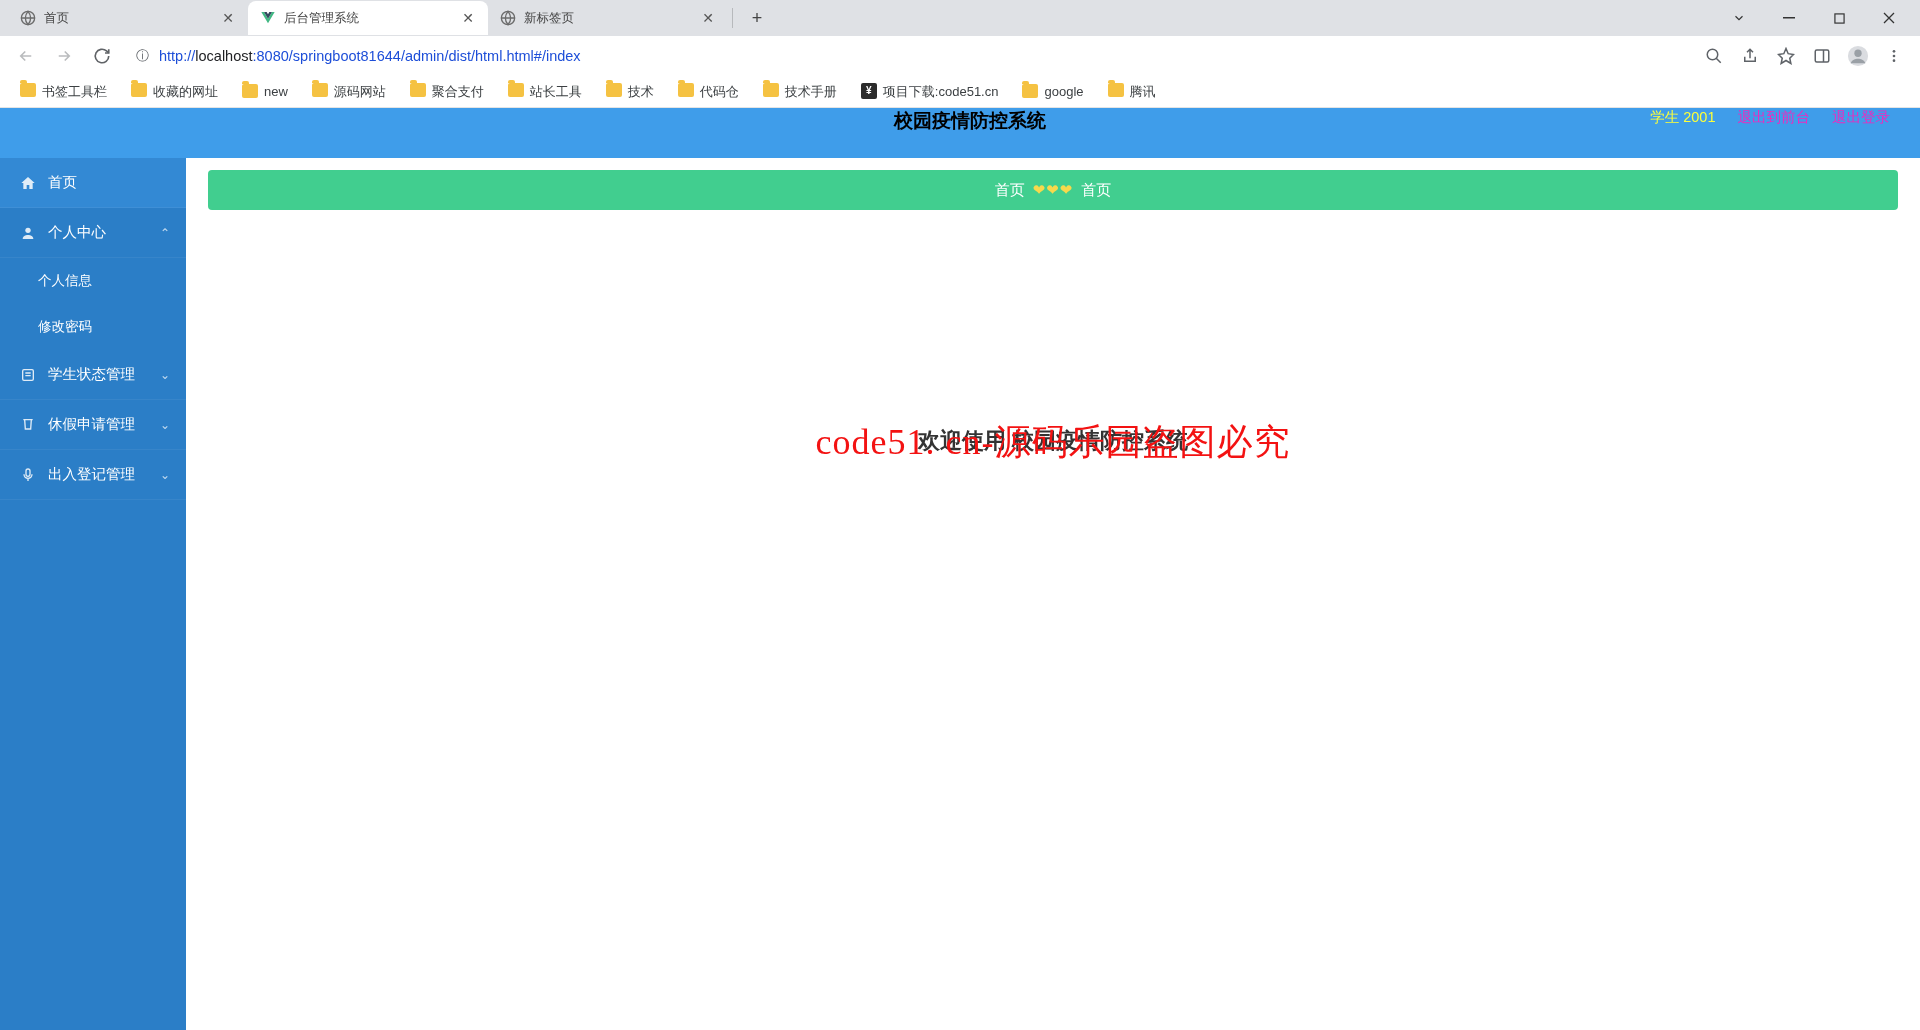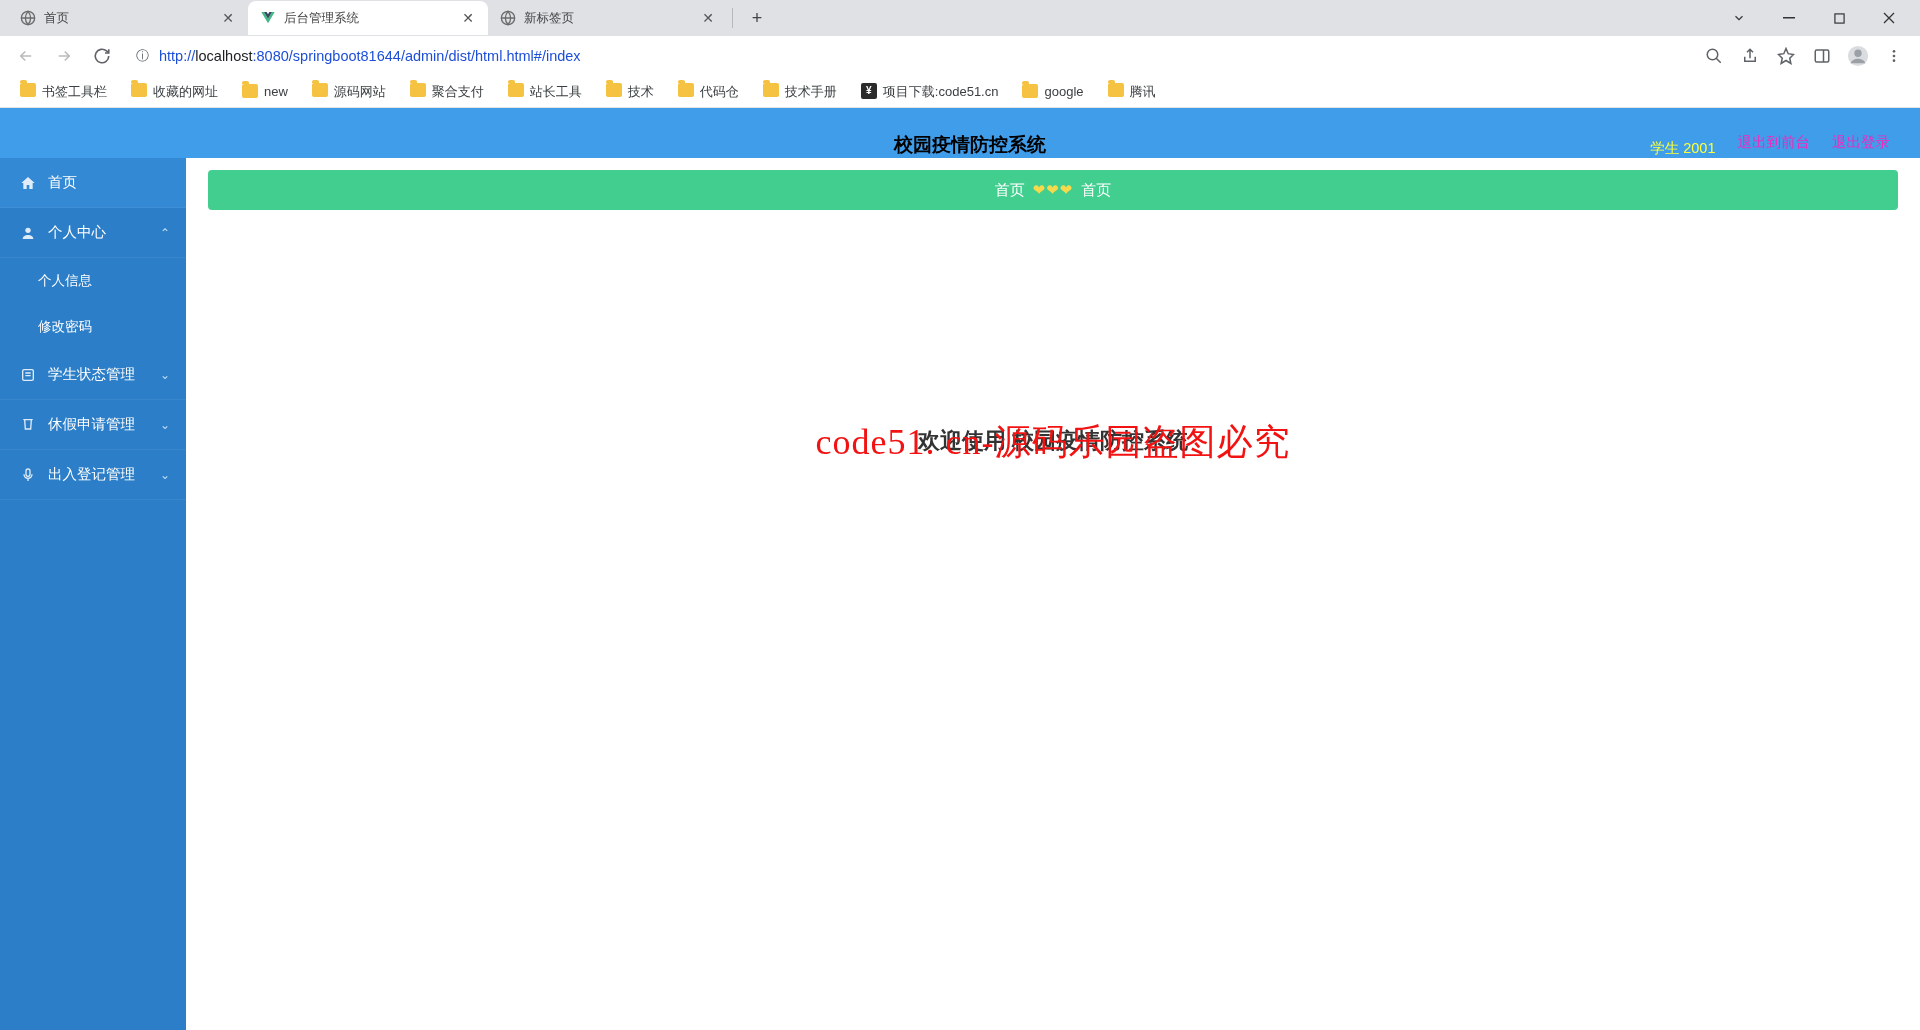--- a/index.html
+++ b/index.html
@@ -28,24 +28,24 @@
 .addr-icons { display: flex; align-items: center; gap: 4px; margin-left: 8px; }
 .addr-icon { width: 32px; height: 32px; display: flex; align-items: center; justify-content: center; color: #5f6368; cursor: pointer; }
 
 .bookmarks-bar { display: flex; align-items: center; height: 32px; background: #fff; padding: 0 12px; gap: 8px; border-bottom: 1px solid #e4e4e4; }
 .bookmark { display: flex; align-items: flex-start; gap: 6px; padding: 4px 8px; font-size: 13px; color: #3c4043; border-radius: 4px; cursor: pointer; }
 .folder-icon { width: 16px; height: 14px; background: #f5c242; border-radius: 2px; position: relative; }
 .folder-icon::before { content: ""; position: absolute; top: -3px; left: 0; width: 7px; height: 3px; background: #f5c242; border-radius: 2px 2px 0 0; }
 .code51-icon { width: 16px; height: 16px; background: #2b2b2b; color: #fff; font-size: 10px; font-weight: bold; display: flex; align-items: center; justify-content: center; border-radius: 2px; }
 
 
-.app-header { display: flex; align-items: flex-end; height: 50px; background: #3f9dea; padding: 0 30px; }
+.app-header { display: flex; align-items: flex-start; height: 50px; background: #3f9dea; padding: 0 30px; }
 .app-title { flex: 1; text-align: center; color: #000; font-size: 19px; font-weight: bold; }
 .header-right { display: flex; align-items: center; gap: 22px; font-size: 14.5px; }
-.user-info { color: #fcff3a; margin-top: 12px; }
+.user-info { color: #fcff3a; }
 .header-link { color: #eb2cbf; cursor: pointer; }
 
 .app-body { display: flex; height: calc(1030px - 36px - 40px - 32px - 50px); }
 
 .sidebar { width: 186px; background: #2b7ec7; color: #fff; display: flex; flex-direction: column; }
 .menu-item { display: flex; align-items: center; height: 50px; padding: 0 20px; font-size: 14.5px; cursor: pointer; border-bottom: 1px solid rgba(255,255,255,0.06); position: relative; }
 .menu-item.home { background: #3389d4; }
 .menu-item .micon { width: 18px; margin-right: 10px; opacity: 0.85; display: flex; align-items: center; }
 .menu-item .exp { position: absolute; right: 16px; font-size: 12px; opacity: 0.7; }
 .submenu-item { display: flex; align-items: center; height: 46px; padding-left: 38px; font-size: 13.5px; cursor: pointer; }

